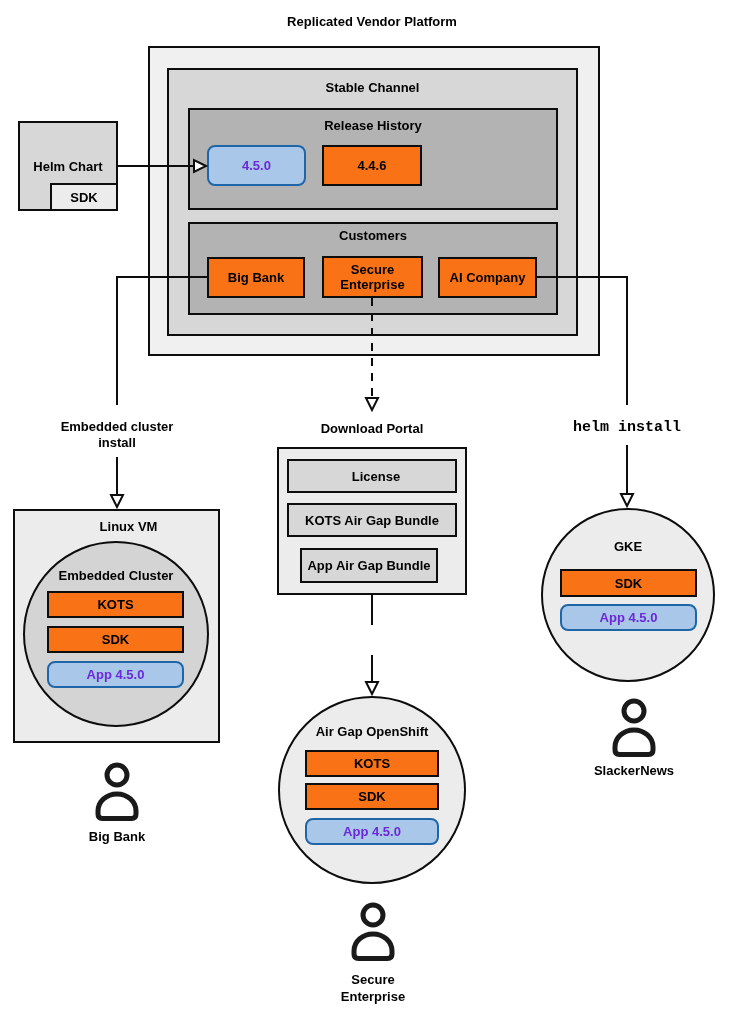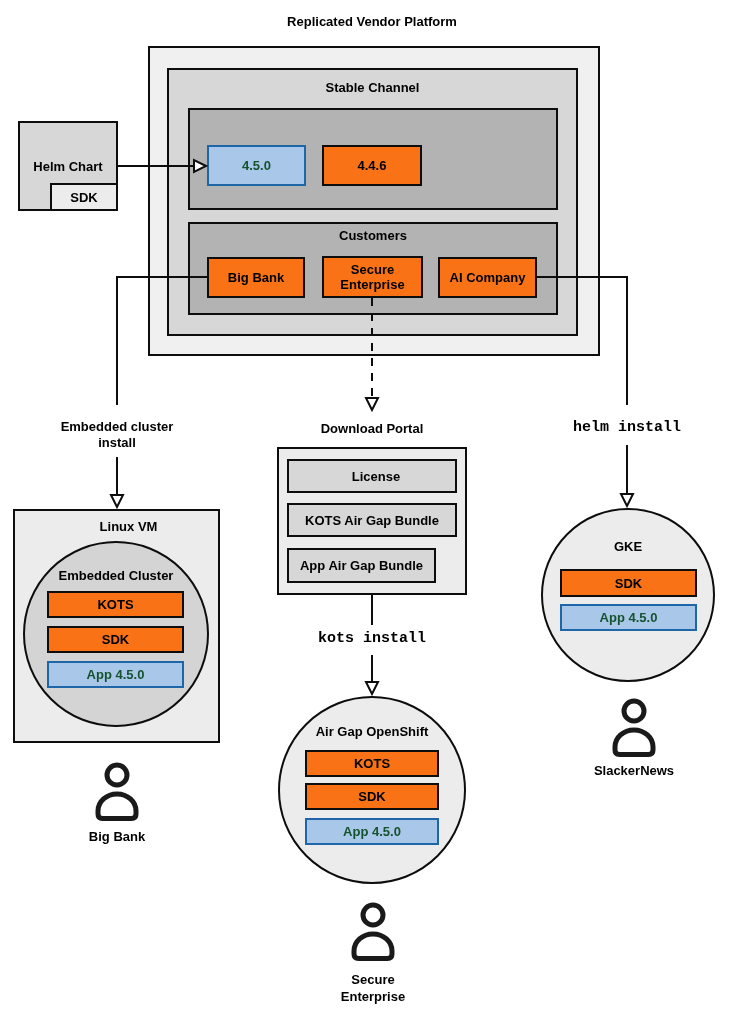--- a/index.html
+++ b/index.html
@@ -12,37 +12,38 @@
   .box { position:absolute; box-sizing:border-box; border:2px solid #0d0d0d; }
   .flex { display:flex; align-items:center; justify-content:center; text-align:center; }
   .lbl { position:absolute; box-sizing:border-box; text-align:center; font-size:13px; line-height:16px; }
   .fs13 { font-size:13px; line-height:15px; }
   .mono { font-family:"Liberation Mono","DejaVu Sans Mono",monospace; font-size:15px; letter-spacing:0px; }
   .g-lightest { background:#f0f0f0; }
   .g-light    { background:#ececec; }
   .g-mid      { background:#d7d7d7; }
   .g-dark     { background:#b3b3b3; }
   .white      { background:#f97316; }
-  .blue { background:#a9c7e8; border-color:#1f66a8; color:#14532d; }
+  .blue { background:#a9c7e8; border-color:#1f66a8; color:#6d28d9;border-radius:8px; }
   .circle { border-radius:50%; }
   svg.overlay { position:absolute; left:0; top:0; z-index:40; pointer-events:none; }
 </style>
 </head>
 <body>
 
 <div class="canvas">
 
   <div class="lbl" style="left:172px; top:14px; width:400px;">Replicated Vendor Platform</div>
 
   <div class="box g-lightest" style="left:148px; top:46px; width:452px; height:310px;"></div>
 
   <div class="box g-mid" style="left:167px; top:68px; width:411px; height:268px;"></div>
   <div class="lbl" style="left:167px; top:80px; width:411px;">Stable Channel</div>
 
   <div class="box g-dark" style="left:188px; top:108px; width:370px; height:102px;"></div>
+  <div class="lbl" style="left:188px; top:118px; width:370px;">Release History</div>
   <div class="box blue flex fs13" style="left:207px; top:145px; width:99px; height:41px;">4.5.0</div>
   <div class="box white flex fs13" style="left:322px; top:145px; width:100px; height:41px;">4.4.6</div>
 
   <div class="box g-dark" style="left:188px; top:222px; width:370px; height:93px;"></div>
   <div class="lbl" style="left:188px; top:228px; width:370px;">Customers</div>
   <div class="box white flex fs13" style="left:207px; top:257px; width:98px; height:41px;">Big Bank</div>
   <div class="box white flex fs13" style="left:322px; top:256px; width:101px; height:42px;">Secure Enterprise</div>
   <div class="box white flex fs13" style="left:438px; top:257px; width:99px; height:41px;">AI Company</div>
 
   <div class="box g-mid" style="left:18px; top:121px; width:100px; height:90px;"></div>
@@ -60,22 +61,21 @@
   <svg class="abs" style="left:91px; top:761px;" width="52" height="60" viewBox="0 0 52 60">
     <circle cx="26" cy="14" r="10" fill="none" stroke="#1a1a1a" stroke-width="5"></circle>
     <path d="M 7 53 L 7 50 A 19 17 0 0 1 45 50 L 45 53 Q 45 57.5 40.5 57.5 L 11.5 57.5 Q 7 57.5 7 53 Z" fill="none" stroke="#1a1a1a" stroke-width="5" stroke-linejoin="round"></path>
   </svg>
   <div class="lbl" style="left:57px; top:829px; width:120px;">Big Bank</div>
 
   <div class="lbl" style="left:277px; top:421px; width:190px;">Download Portal</div>
   <div class="box g-light" style="left:277px; top:447px; width:190px; height:148px;"></div>
   <div class="box g-mid flex fs13" style="left:287px; top:459px; width:170px; height:34px;padding-left:8px;">License</div>
   <div class="box g-mid flex fs13" style="left:287px; top:503px; width:170px; height:34px;">KOTS Air Gap Bundle</div>
-  <div class="box g-mid flex fs13" style="left:287px; top:548px; width:149px; height:35px;">App Air Gap Bundle</div>
-  <div class="lbl mono" style="left:277px; top:631px; width:190px;">kots install</div>
+  <div class="box g-mid flex fs13" style="left:300px; top:548px; width:138px; height:35px;">App Air Gap Bundle</div>
   <div class="box circle g-light" style="left:278px; top:696px; width:188px; height:188px;"></div>
   <div class="lbl" style="left:278px; top:724px; width:188px;">Air Gap OpenShift</div>
   <div class="box white flex fs13" style="left:305px; top:750px; width:134px; height:27px;">KOTS</div>
   <div class="box white flex fs13" style="left:305px; top:783px; width:134px; height:27px;">SDK</div>
   <div class="box blue flex fs13" style="left:305px; top:818px; width:134px; height:27px;">App 4.5.0</div>
   <svg class="abs" style="left:347px; top:901px;" width="52" height="60" viewBox="0 0 52 60">
     <circle cx="26" cy="14" r="10" fill="none" stroke="#1a1a1a" stroke-width="5"></circle>
     <path d="M 7 53 L 7 50 A 19 17 0 0 1 45 50 L 45 53 Q 45 57.5 40.5 57.5 L 11.5 57.5 Q 7 57.5 7 53 Z" fill="none" stroke="#1a1a1a" stroke-width="5" stroke-linejoin="round"></path>
   </svg>
   <div class="lbl" style="left:323px; top:971px; width:100px; line-height:17px;">Secure Enterprise</div>

